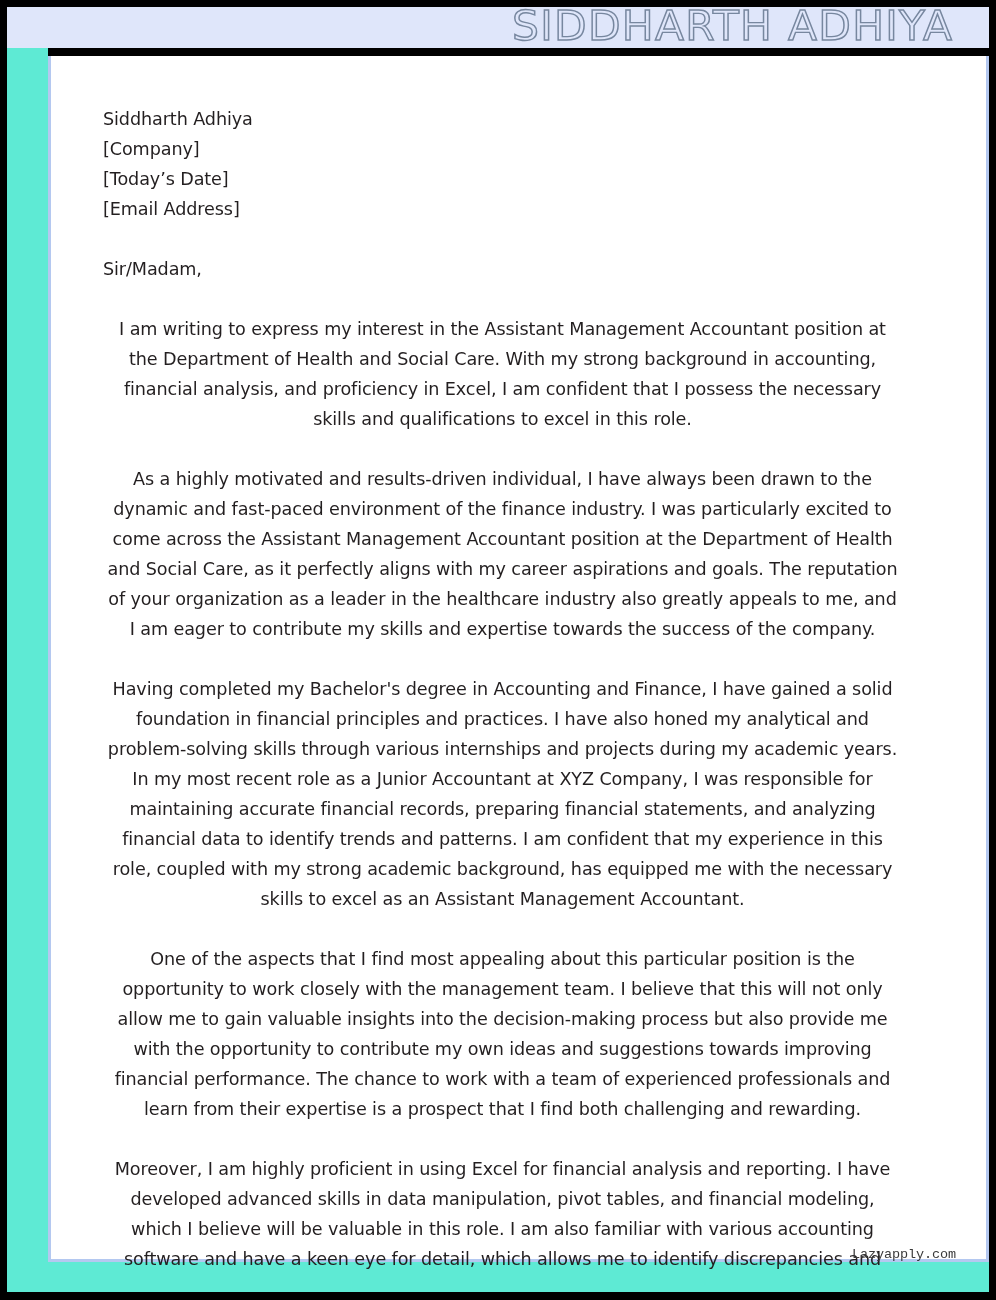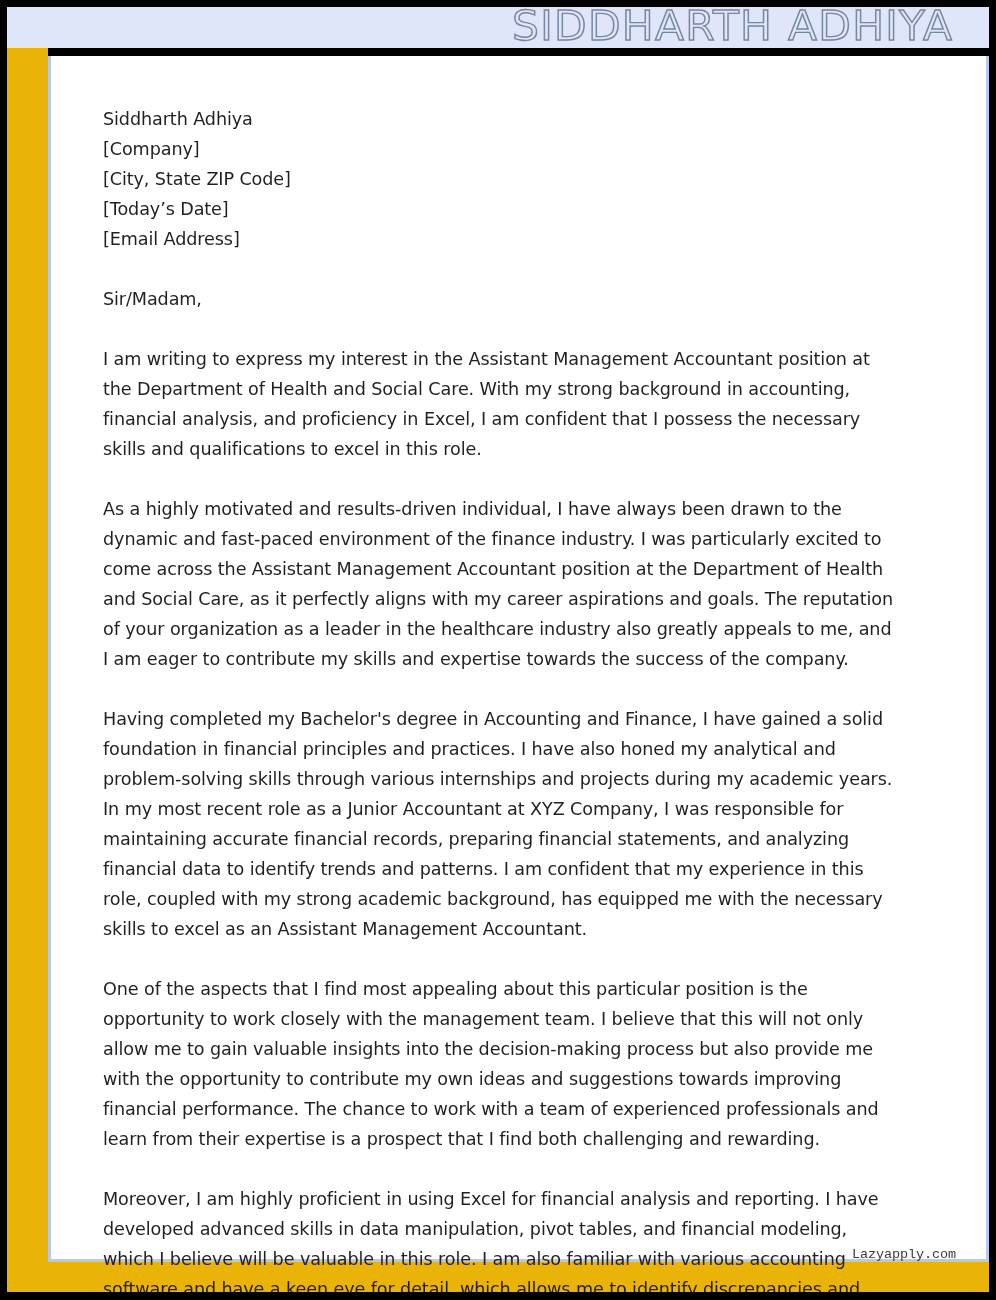--- a/index.html
+++ b/index.html
@@ -13,21 +13,21 @@
   body {
     background: #ffffff;
     font-family: "DejaVu Sans", sans-serif;
   }
 
   
   #doc-frame {
     position: relative;
     width: 996px;
     height: 1300px;
-    background: #eab308;
+    background: #5eead4;
     border: 7px solid #000000;
     border-bottom-width: 8px;
     overflow: hidden;
   }
 
   
   #header-band {
     position: absolute;
     left: 0;
     top: 0;
@@ -90,21 +90,21 @@
     font-size: 17.6px;
     line-height: 30px;
     color: #231f20;
     letter-spacing: -0.1px;
   }
 
   .addr-line { white-space: nowrap; }
 
   .blank-line { height: 30px; }
 
-  .para { margin: 0; text-align: left; }
+  .para { margin: 0; text-align: center; }
 
   
   #watermark {
     position: absolute;
     left: 845px;
     top: 1240px;
     font-family: Liberation Mono, monospace;
     font-size: 13.5px;
     line-height: 16px;
     color: #3a3a3a;
@@ -124,21 +124,20 @@
 
   <div id="header-rule"></div>
 
   <div id="letter-page"></div>
 
   <div id="letter-body">
 
     <div>
       <div class="addr-line">Siddharth Adhiya</div>
       <div class="addr-line">[Company]</div>
-      <div class="addr-line">[City, State ZIP Code]</div>
       <div class="addr-line">[Today’s Date]</div>
       <div class="addr-line">[Email Address]</div>
     </div>
 
     <div class="blank-line"></div>
 
     <div>Sir/Madam,</div>
 
     <div class="blank-line"></div>
 

